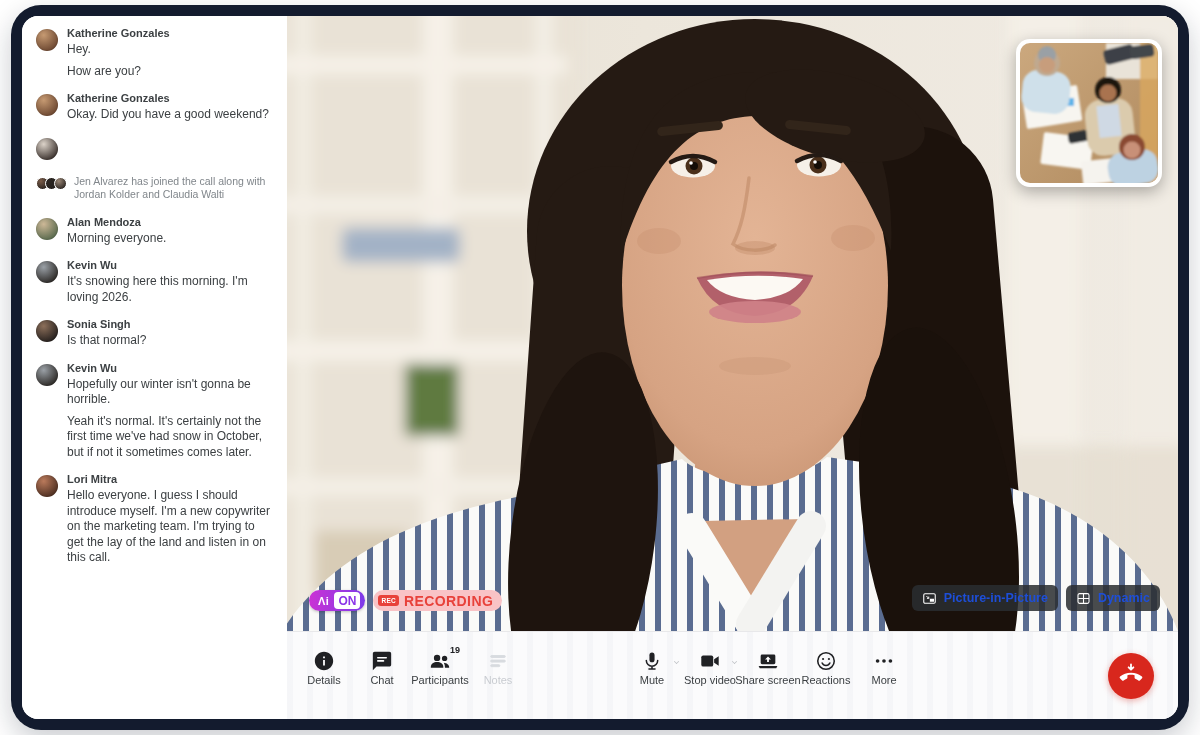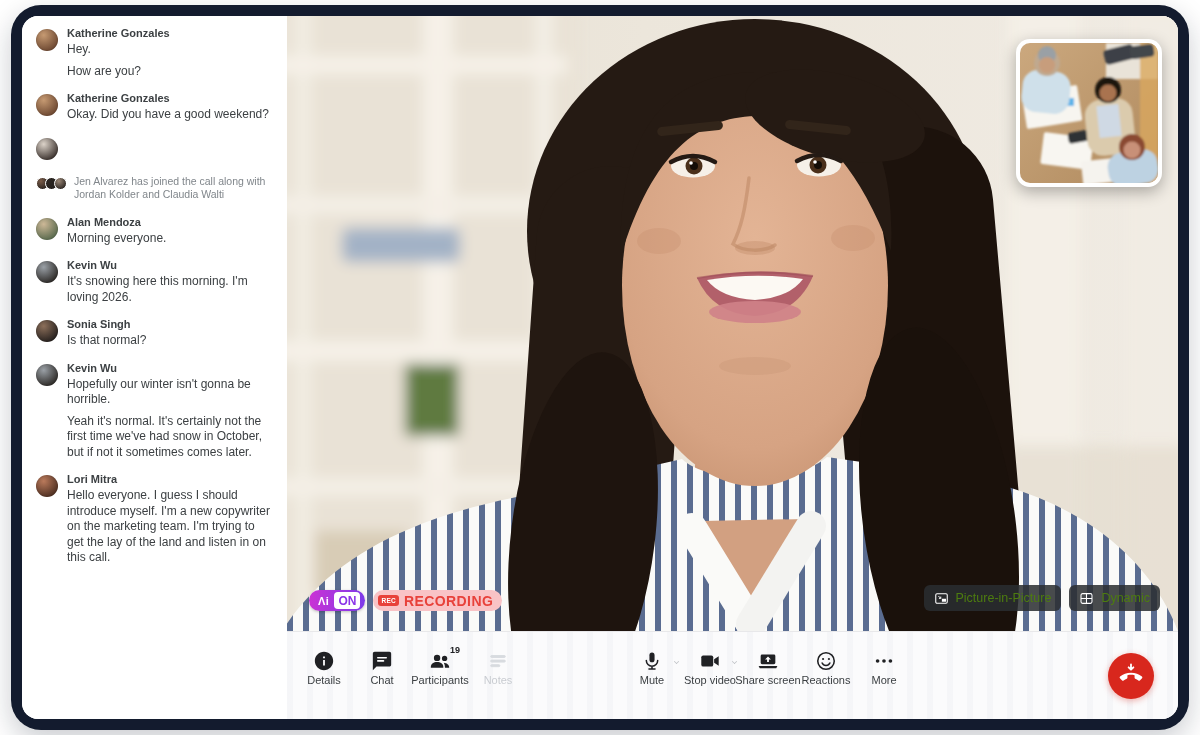--- a/index.html
+++ b/index.html
@@ -44,22 +44,22 @@
   
   .badges-left{position:absolute;left:22px;bottom:20px;display:flex;gap:8px;align-items:center}
   .ai-badge{height:21px;display:flex;align-items:center;gap:5px;padding:0 5px 0 9px;border-radius:11px;
     background:linear-gradient(95deg,var(--ai1),var(--ai2));box-shadow:0 1px 3px rgba(0,0,0,.25)}
   .ai-logo{color:#fff;font-weight:700;font-size:11px;letter-spacing:.5px}
   .ai-on{background:#fff;color:#8A34E8;font-size:12px;font-weight:800;border-radius:4px;padding:1.5px 4px}
   .rec-badge{height:21px;display:flex;align-items:center;gap:5px;padding:0 9px 0 5px;border-radius:11px;background:var(--recbg)}
   .rec-box{background:var(--recred);color:#fff;font-size:6.5px;font-weight:800;padding:2px 3px;border-radius:3px;letter-spacing:.3px}
   .rec-label{color:var(--recred);font-size:14px;font-weight:800;letter-spacing:.4px}
   .badges-right{position:absolute;right:18px;bottom:20px;display:flex;gap:8px}
-  .viewbtn{display:flex;align-items:center;gap:7px;background:rgba(42,45,49,.86);color:#4d7c0f;border:none;
-    border-radius:6px;padding:0 10px;height:26px;font-size:12.5px;font-weight:400;cursor:pointer;
+  .viewbtn{display:flex;align-items:center;gap:7px;background:rgba(42,45,49,.86);color:#1d4ed8;border:none;
+    border-radius:6px;padding:0 10px;height:26px;font-size:12.5px;font-weight:700;cursor:pointer;
     font-family:"Liberation Sans","DejaVu Sans",sans-serif}
   .viewbtn svg{width:15px;height:15px;flex:none}
   .pip{position:absolute;top:23px;right:16px;width:146px;height:148px;background:#fff;border-radius:14px;
     box-shadow:0 5px 16px rgba(0,0,0,.30);padding:4px;cursor:pointer;border:none}
   .pip svg{width:100%;height:100%;border-radius:10px;display:block}
 
   
   .bar{position:relative;height:88px;flex:none;background:#fbfbfc;border-top:1px solid #e8e8ea}
   .bar::before{content:"";position:absolute;inset:0;pointer-events:none;
     background:repeating-linear-gradient(90deg,rgba(100,115,150,.04) 0 6px,transparent 6px 20px)}

